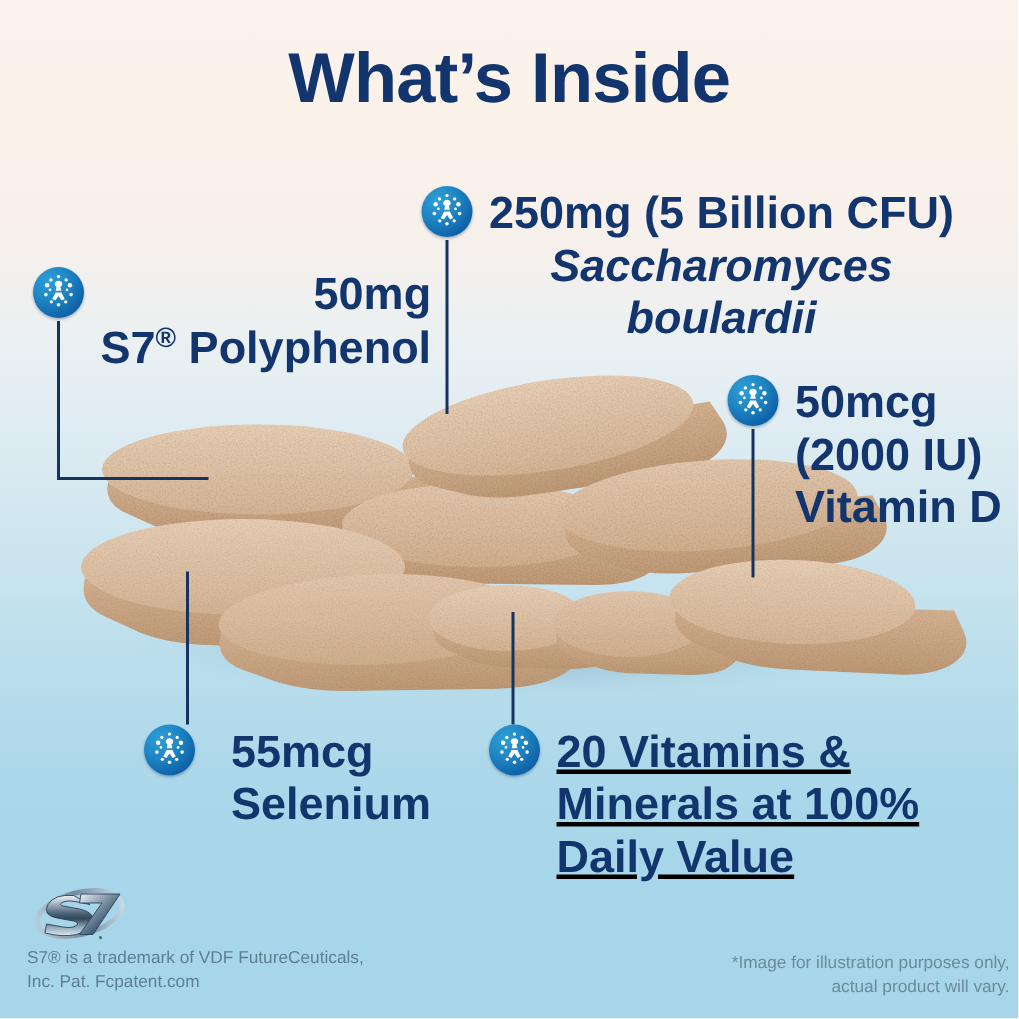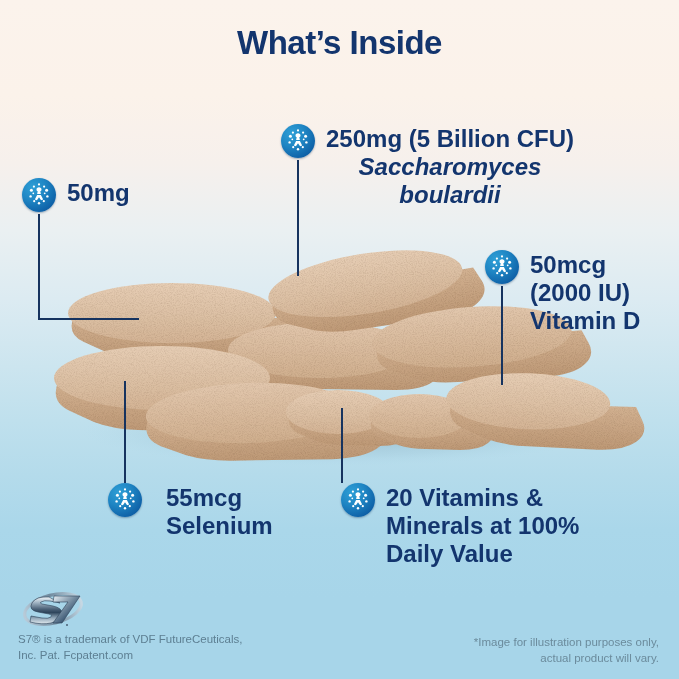--- a/index.html
+++ b/index.html
@@ -21,59 +21,59 @@
        #b4dbeb 70%,
        #aad7ea 78%,
        #a7d5e9 88%,
        #a7d5e9 100%);
   }
 
   
   .title{
     position:absolute;left:0;right:0;top:24px;
     text-align:center;
-    font-size:33px;font-weight:bold;letter-spacing:-0.5px;
+    font-size:47px;font-weight:bold;letter-spacing:-0.5px;
     color:#13356e;
   }
 
   
   .pile{position:absolute;left:0;top:0;width:679px;height:679px;}
 
   
   .lines{position:absolute;left:0;top:0;width:679px;height:679px;}
 
   
   .callout{position:absolute;display:flex;align-items:flex-start;gap:11px;}
   .dot{
     width:34px;height:34px;border-radius:50%;flex:0 0 34px;
     background:radial-gradient(circle at 32% 28%, #2f9fd6 0%, #1f86c4 38%, #0f62a8 75%, #0a4f92 100%);
     box-shadow:0 1px 2px rgba(0,40,80,.35);
     position:relative;
   }
   .dot svg{position:absolute;left:0;top:0;}
   .ctext{
-    color:#13356e;font-weight:bold;font-size:24px;line-height:1.17;
+    color:#13356e;font-weight:bold;font-size:30px;line-height:1.17;
     white-space:pre-line;padding-top:1px;
   }
   .ctext .ital{font-style:italic;display:block;text-align:center;}
 
   #c-poly   {left:22px;  top:178px;text-align:right;}
   #c-sacch  {left:281px; top:124px;}
   #c-vitd   {left:485px; top:250px;justify-content:space-between;}
-  #c-selen  {left:108px; top:483px;gap:24px;}
-  #c-vitmin {left:341px; top:483px;}
+  #c-selen  {left:96px; top:483px;gap:24px;}
+  #c-vitmin {left:326px; top:483px;text-decoration:underline;}
 
   
   .s7logo{position:absolute;left:18px;top:586px;width:70px;height:46px;}
   .tm{
     position:absolute;left:18px;top:632px;width:300px;
     font-size:11.5px;line-height:1.35;color:#5d7f92;white-space:pre-line;
   }
   .disclaim{
-    position:absolute;right:20px;top:634px;width:300px;text-align:right;
+    position:absolute;right:6px;top:634px;width:300px;text-align:right;
     font-size:11.5px;line-height:1.42;color:#6b8b9c;white-space:pre-line;
   }
   .sup{font-size:0.62em;vertical-align:super;}
 </style>
 </head>
 <body>
 
 <div id="stage">
 
   <div class="title">What’s Inside</div>
@@ -194,21 +194,21 @@
             <circle cx="22.1" cy="8.6" r="1.1"></circle>
           <circle cx="12.2" cy="23.2" r="1.1"></circle>
             <circle cx="21.8" cy="23.2" r="1.1"></circle>
           <circle cx="17" cy="25.2" r="1.2"></circle>
             <circle cx="17" cy="6.4" r="1.1"></circle>
           <circle cx="11.3" cy="15.3" r=".9"></circle>
             <circle cx="22.7" cy="15.3" r=".9"></circle>
         </g>
       </svg>
     </span>
-    <span class="ctext"><span>50mg</span><br></span>
+    <span class="ctext"><span>50mg</span><br><span><span>S7</span><span class="sup">®</span><span> Polyphenol</span></span></span>
   </div>
 
   <div class="callout" id="c-sacch">
     <span class="dot">
       <svg width="34" height="34" viewBox="0 0 34 34">
         <g fill="#ffffff">
           <path d="M17 9.2c1.5 0 2.5 1 2.5 2.2 0 .9-.5 1.5-1.2 1.9l.6 2.6h-3.8l.6-2.6c-.7-.4-1.2-1-1.2-1.9 0-1.2 1-2.2 2.5-2.2z"></path>
           <path d="M15.1 17h3.8l2.3 4.4-2.1.9-2.1-3-2.1 3-2.1-.9z"></path>
           <circle cx="9.4" cy="12.2" r="1.5"></circle>
             <circle cx="24.6" cy="12.2" r="1.5"></circle>

